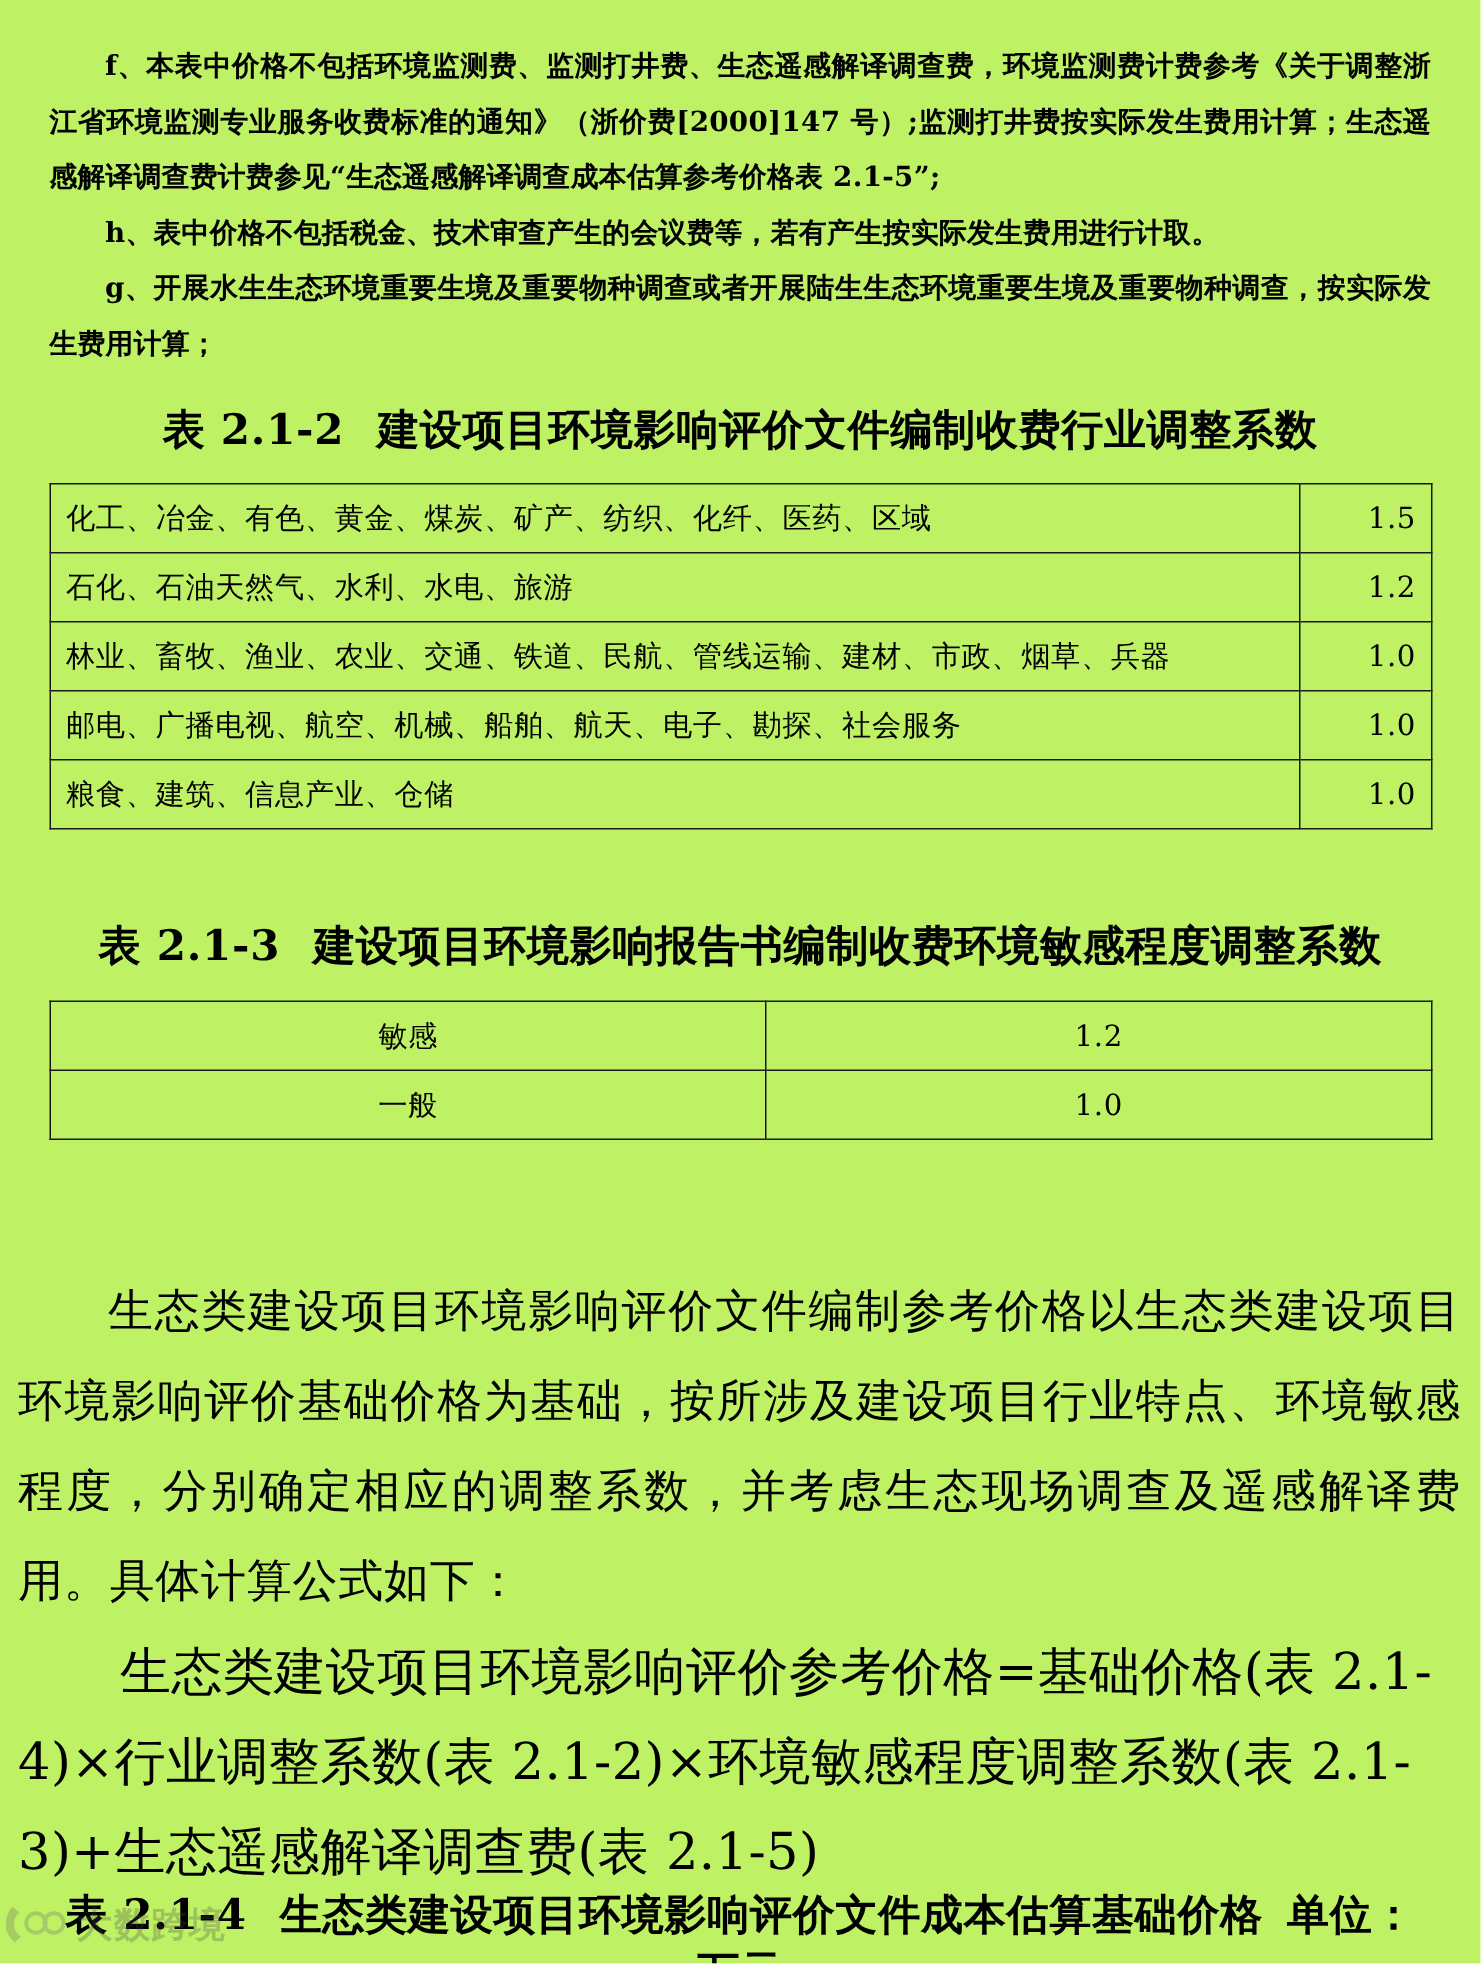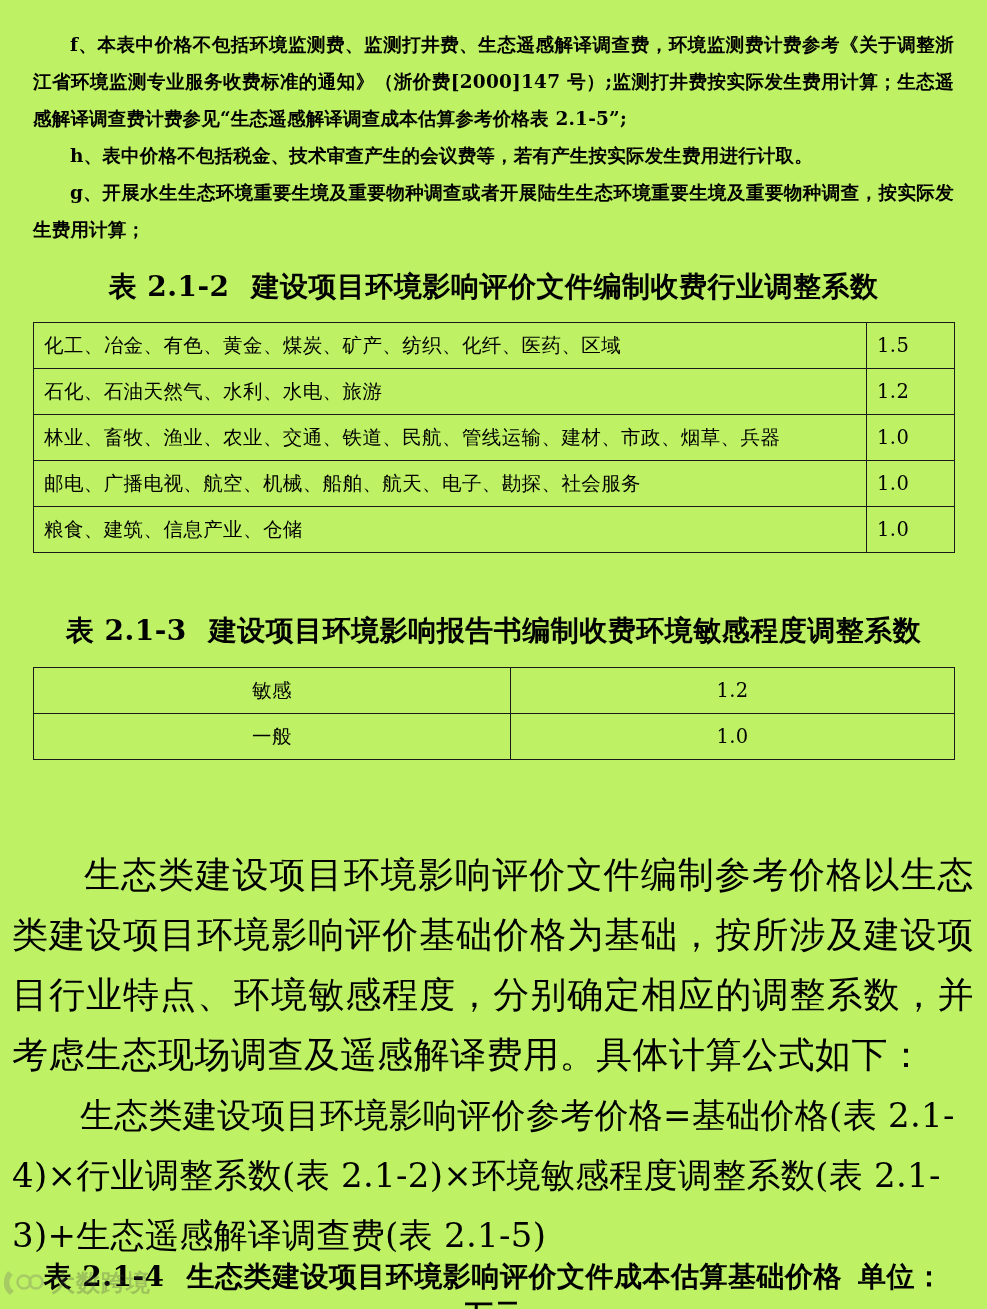--- a/index.html
+++ b/index.html
@@ -69,42 +69,42 @@
   }
   
   #table-industry {
     left: 33px;
     top: 322px;
     width: 921px;
   }
   #table-industry td { height: 45px; }
   #table-industry .hdr { text-align: center; }
   #table-industry .ind { text-align: left; }
-  #table-industry .coef { text-align: left; }
+  #table-industry .coef { text-align: right; }
 
   
   #table-sensitivity {
     left: 33px;
     top: 667px;
     width: 921px;
   }
   #table-sensitivity td {
     height: 45px;
     text-align: center;
   }
 
   
   .body-block {
     position: absolute;
     left: 12px;
     top: 845px;
     width: 962px;
   }
   .body-para {
-    font-size: 36px;
+    font-size: 30px;
     line-height: 60px;
     text-indent: 2em;
     text-align: justify;
     margin: 0;
     letter-spacing: 0.5px;
     font-family: "DejaVu Serif", "Liberation Serif", serif;
   }
   .formula-para {
     font-size: 34px;
     line-height: 60px;

